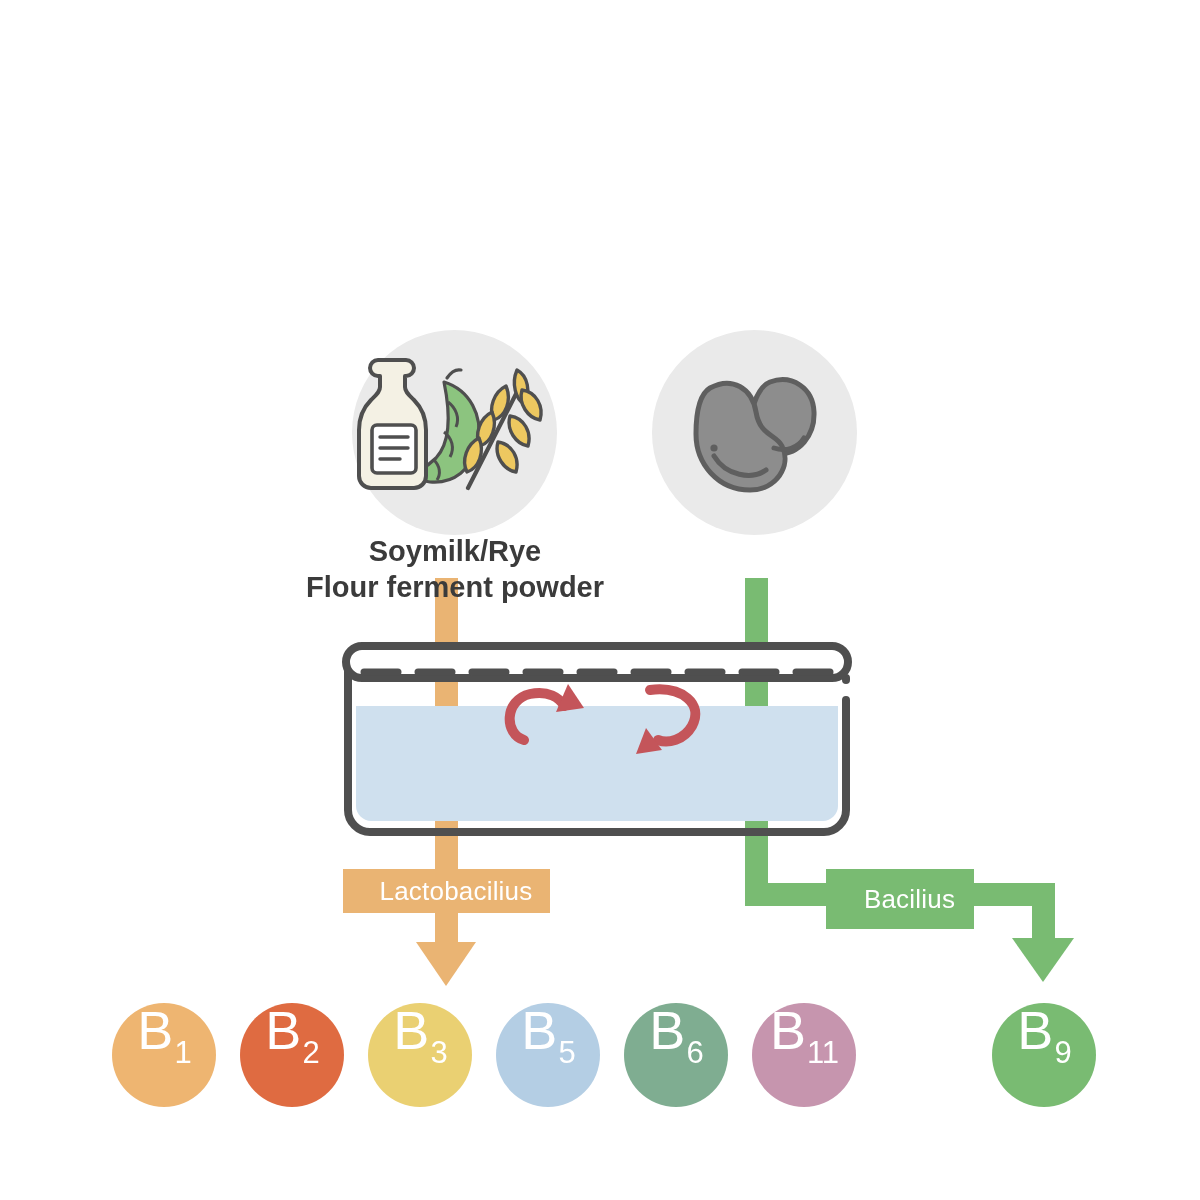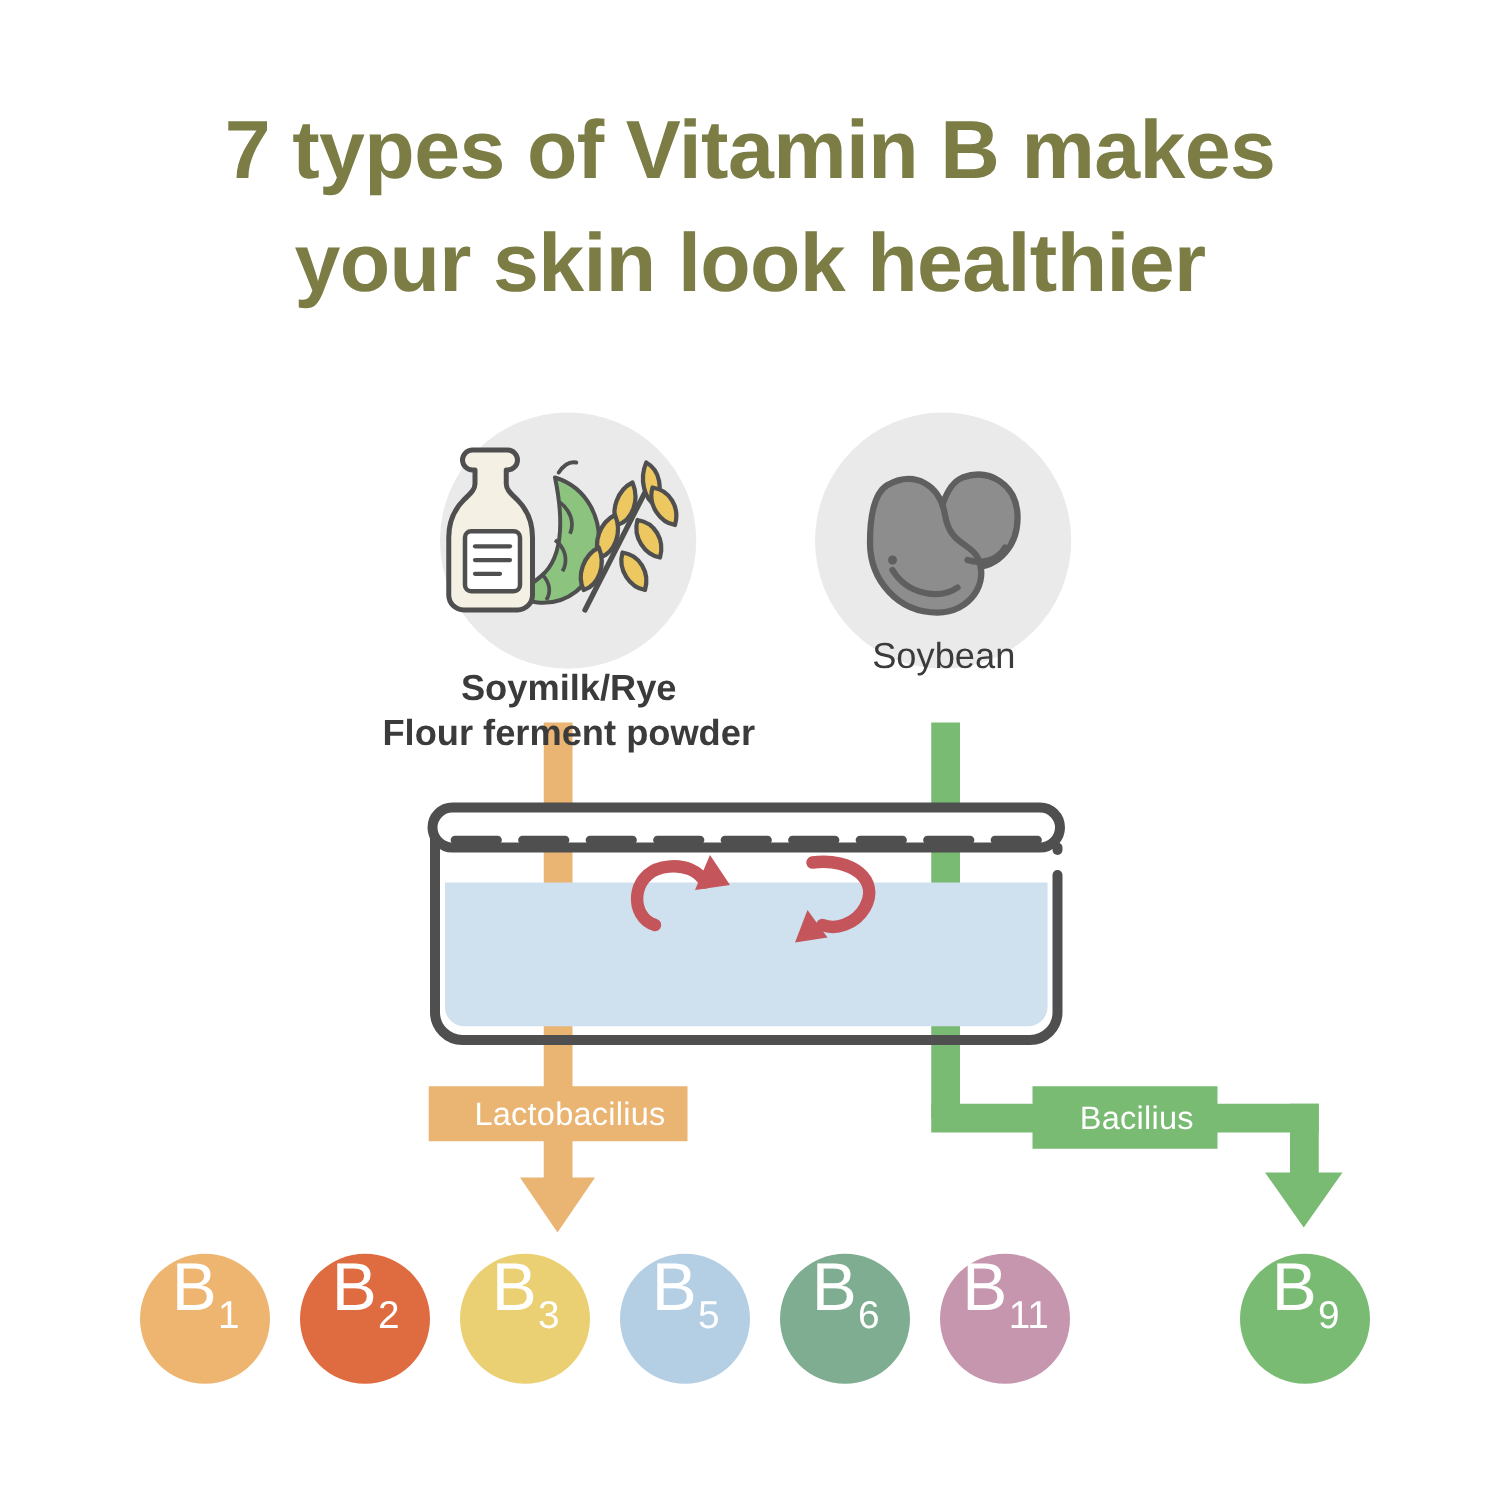--- a/index.html
+++ b/index.html
@@ -86,24 +86,20 @@
     top: 14px;
     left: 1px;
     font-family: "Liberation Sans", sans-serif;
   }
 </style>
 </head>
 <body>
 
 <div id="stage">
 
-  <div class="title">
-    <span>7 types of Vitamin B makes</span>
-    <span class="l2">your skin look healthier</span>
-  </div>
 
   <div class="vline" style="left:435px; top:578px; width:23px; height:372px; background:#eab473;"></div>
 
   <div class="vline" style="left:745px; top:578px; width:23px; height:317px; background:#79bb72;"></div>
 
   <div class="src" style="left:352px; top:330px; width:205px; height:205px;font-weight:bold;">
     <div class="src-circle" style="left:0; top:0; width:205px; height:205px;"></div>
 
     <svg width="205" height="205" viewBox="0 0 205 205" style="position:absolute;left:0;top:0;">
 
@@ -158,21 +154,20 @@
 
         <path d="M58 58 C 80 46, 100 58, 104 82 C 108 106, 124 104, 130 116
                  C 140 136, 124 160, 98 160 C 66 160, 44 134, 44 104
                  C 44 82, 48 64, 58 58 Z" fill="#8d8d8d" stroke="#5f5f5f" stroke-width="5" stroke-linejoin="round"></path>
         <path d="M62 126 C 74 146, 100 150, 114 140" fill="none" stroke="#5f5f5f" stroke-width="5" stroke-linecap="round"></path>
         <circle cx="62" cy="118" r="3.6" fill="#5f5f5f"></circle>
         <path d="M122 118 C 134 122, 146 118, 152 108" fill="none" stroke="#5f5f5f" stroke-width="5" stroke-linecap="round"></path>
       </g>
     </svg>
 
-    <div class="src-label" style="left:-42px; top:177px; width:290px;">Soybean</div>
   </div>
 
   <div class="tank" style="left:336px; top:638px; width:522px; height:200px;">
     <svg width="522" height="200" viewBox="0 0 522 200">
 
       <path d="M20 68 L 502 68 L 502 168 C 502 176, 495 183, 487 183
                L 35 183 C 27 183, 20 176, 20 168 Z" fill="#cfe0ee"></path>
 
       <path d="M12 22 L 12 172 C 12 184, 22 194, 34 194 L 488 194
                C 500 194, 510 184, 510 172 L 510 62" fill="none" stroke="#4f4f4f" stroke-width="8" stroke-linecap="round" stroke-linejoin="round"></path>
@@ -206,21 +201,21 @@
               border-top:44px solid #79bb72;"></div>
 
   <div style="position:absolute; left:416px; top:942px; width:0; height:0;
               border-left:30px solid transparent; border-right:30px solid transparent;
               border-top:44px solid #eab473;"></div>
 
   <div class="tag" style="left:343px; top:869px; width:207px; height:44px; background:#eab473;">
     <span>Lactobacilius</span>
   </div>
 
-  <div class="tag" style="left:826px; top:869px; width:148px; height:50px; background:#79bb72;">
+  <div class="tag" style="left:826px; top:869px; width:148px; height:60px; background:#79bb72;">
     <span>Bacilius</span>
   </div>
 
   <div class="vit" style="left:112px; top:1003px; width:104px; height:104px; background:#eeb571;">
     <span class="b">B</span>
     <span class="sub">1</span>
   </div>
 
   <div class="vit" style="left:240px; top:1003px; width:104px; height:104px; background:#df6b41;">
     <span class="b">B</span>

